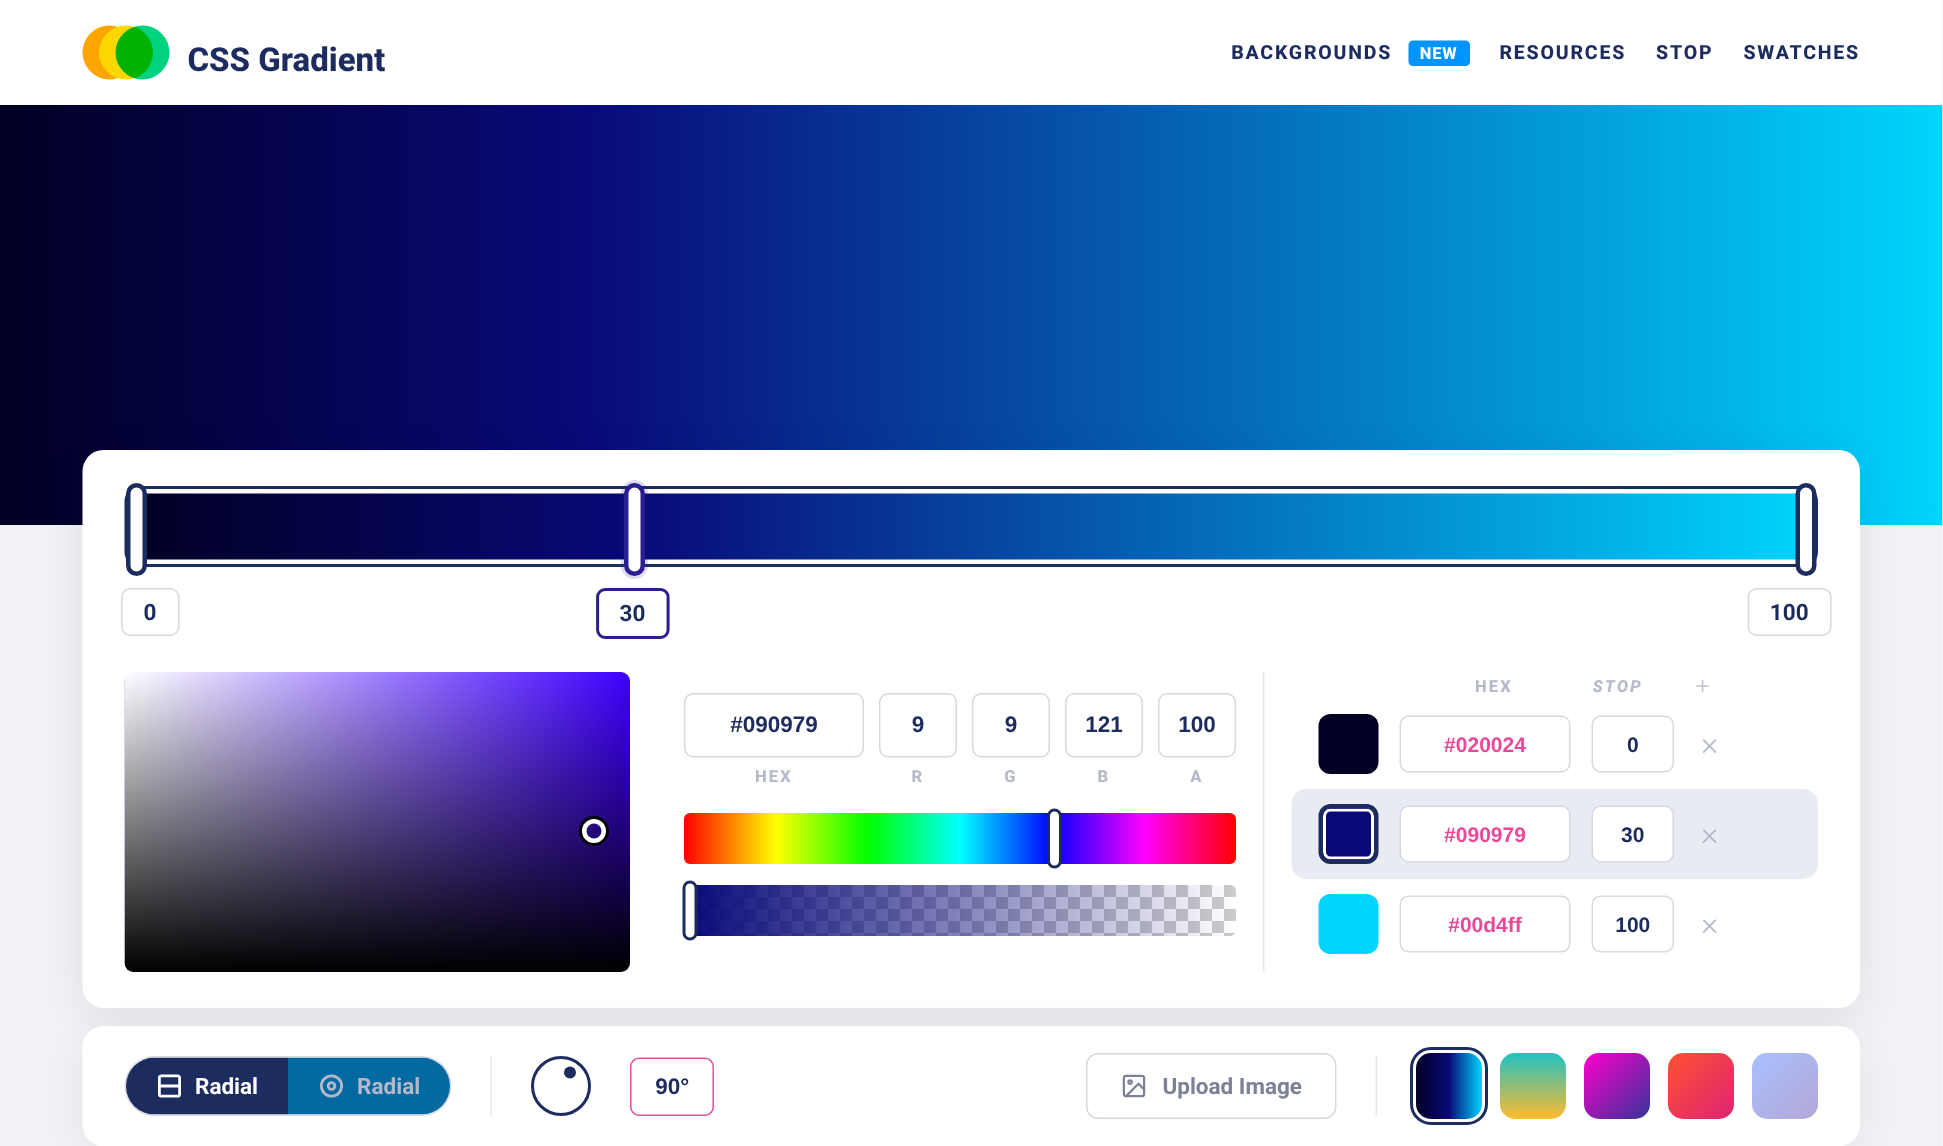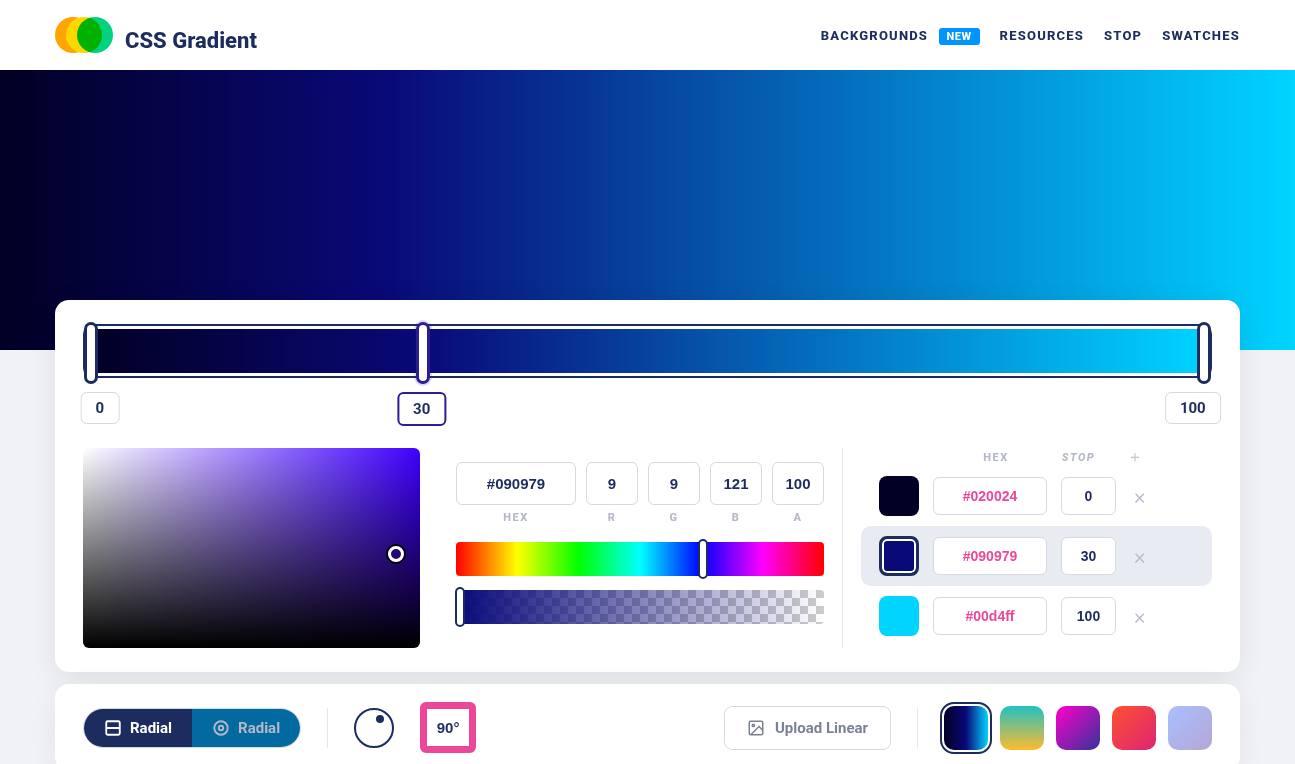--- a/index.html
+++ b/index.html
@@ -78,21 +78,21 @@
 .del-btn { color: #b4b9c8; font-size: 22px; cursor: pointer; padding: 0 4px; font-weight: 300; }
 
 .bottom-bar { background: #fff; border-radius: 14px; margin: 12px 55px 0; padding: 18px 28px; display: flex; align-items: center; gap: 26px; box-shadow: 0 6px 30px rgba(0,0,0,0.06); }
 .toggle-group { display: flex; border: 1px solid #d6d9e2; border-radius: 24px; overflow: hidden; }
 .toggle-btn { display: flex; align-items: center; gap: 8px; padding: 10px 20px; font-size: 15px; font-weight: 700; cursor: pointer; }
 .toggle-btn.active { background: #1d2c5e; color: #fff; }
 .toggle-btn.inactive { color: #b4b9c8; background: #0369a1; }
 .vsep { width: 1px; height: 40px; background: #e5e7ee; }
 .angle-dial { width: 40px; height: 40px; border: 2px solid #1d2c5e; border-radius: 50%; position: relative; cursor: pointer; }
 .angle-dot { position: absolute; width: 8px; height: 8px; background: #1d2c5e; border-radius: 50%; top: 5px; right: 8px; }
-.angle-input { width: 56px; border: 7px solid #ec4899; border-radius: 6px; padding: 10px 8px; text-align: center; font-size: 15px; font-weight: 700; color: #1d2c5e; outline: none; }
+.angle-input { width: 56px; border: 1px solid #ec4899; border-radius: 6px; padding: 10px 8px; text-align: center; font-size: 15px; font-weight: 700; color: #1d2c5e; outline: none; }
 .upload-btn { display: flex; align-items: center; gap: 10px; border: 1px solid #d6d9e2; border-radius: 8px; padding: 12px 22px; font-size: 15px; font-weight: 700; color: #7b8296; cursor: pointer; margin-left: auto; }
 .preset-row { display: flex; gap: 12px; }
 .preset { width: 44px; height: 44px; border-radius: 10px; cursor: pointer; }
 .preset.active-preset { outline: 2px solid #1d2c5e; outline-offset: 2px; }
 .icon-svg { width: 18px; height: 18px; }
 </style>
 </head>
 <body>
 
 <div class="header">
@@ -213,21 +213,21 @@
   <div class="angle-dial">
     <div class="angle-dot"></div>
   </div>
   <input class="angle-input" value="90°" style="">
   <div class="upload-btn">
     <svg class="icon-svg" viewBox="0 0 24 24" fill="none" stroke="currentColor" stroke-width="2">
         <rect x="3" y="3" width="18" height="18" rx="2"></rect>
         <circle cx="8.5" cy="8.5" r="1.5"></circle>
         <polyline points="21 15 16 10 5 21"></polyline>
       </svg>
-    <span>Upload Linear</span>
+    <span>Upload Image</span>
   </div>
   <div class="vsep"></div>
   <div class="preset-row" id="presets">
       <div class="preset active-preset" style="background: linear-gradient(90deg, rgb(2, 0, 36), rgb(9, 9, 121), rgb(0, 212, 255));"></div>
       <div class="preset" style="background: linear-gradient(rgb(34, 193, 195), rgb(253, 187, 45));"></div>
       <div class="preset" style="background: linear-gradient(135deg, rgb(255, 0, 204), rgb(51, 51, 153));"></div>
       <div class="preset" style="background: linear-gradient(135deg, rgb(255, 81, 47), rgb(221, 36, 118));"></div>
       <div class="preset" style="background: linear-gradient(135deg, rgb(168, 192, 255), rgb(180, 167, 214));"></div>
     </div>
 </div>

